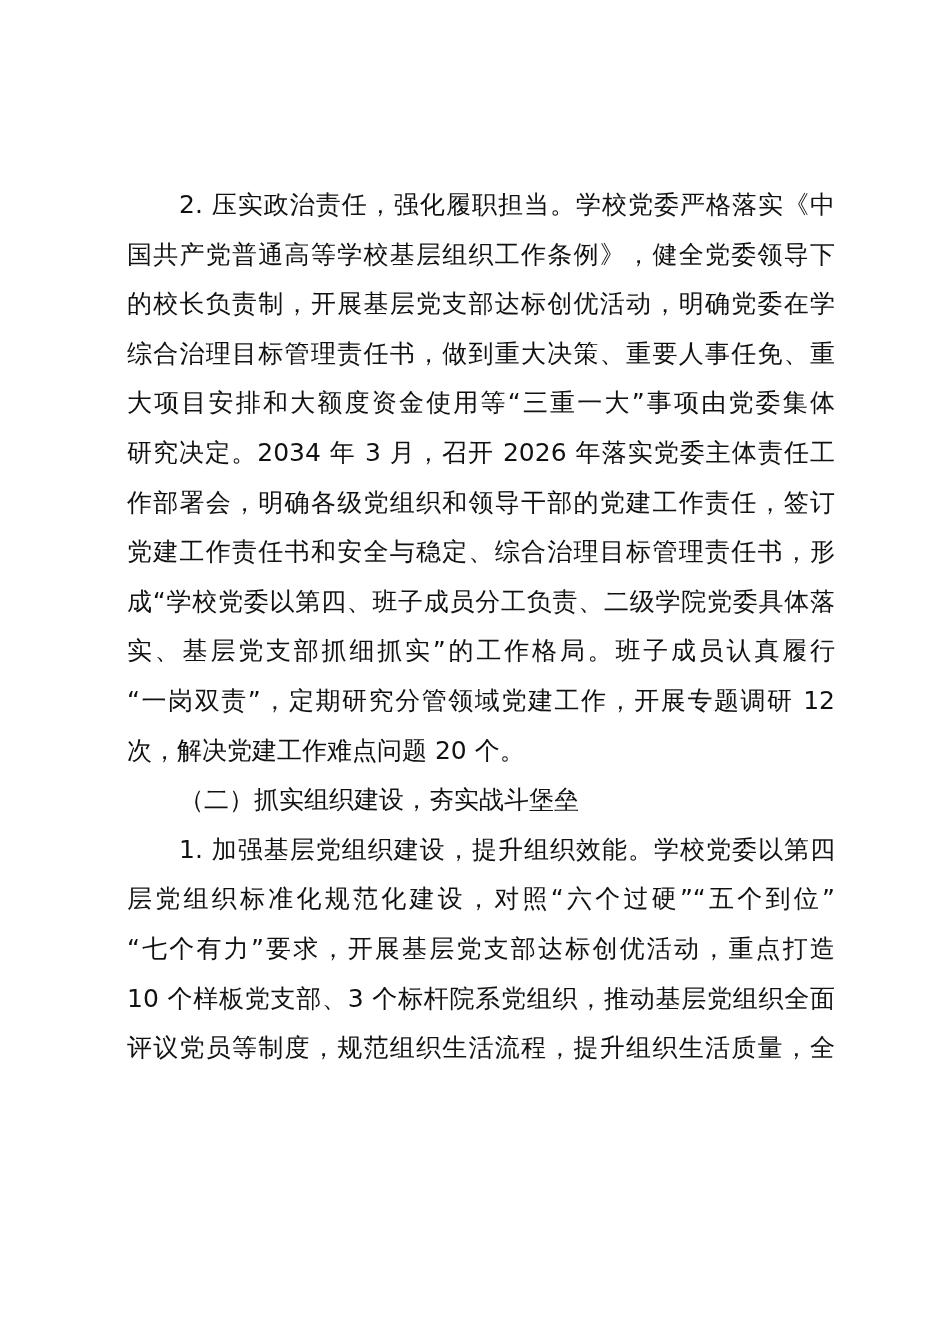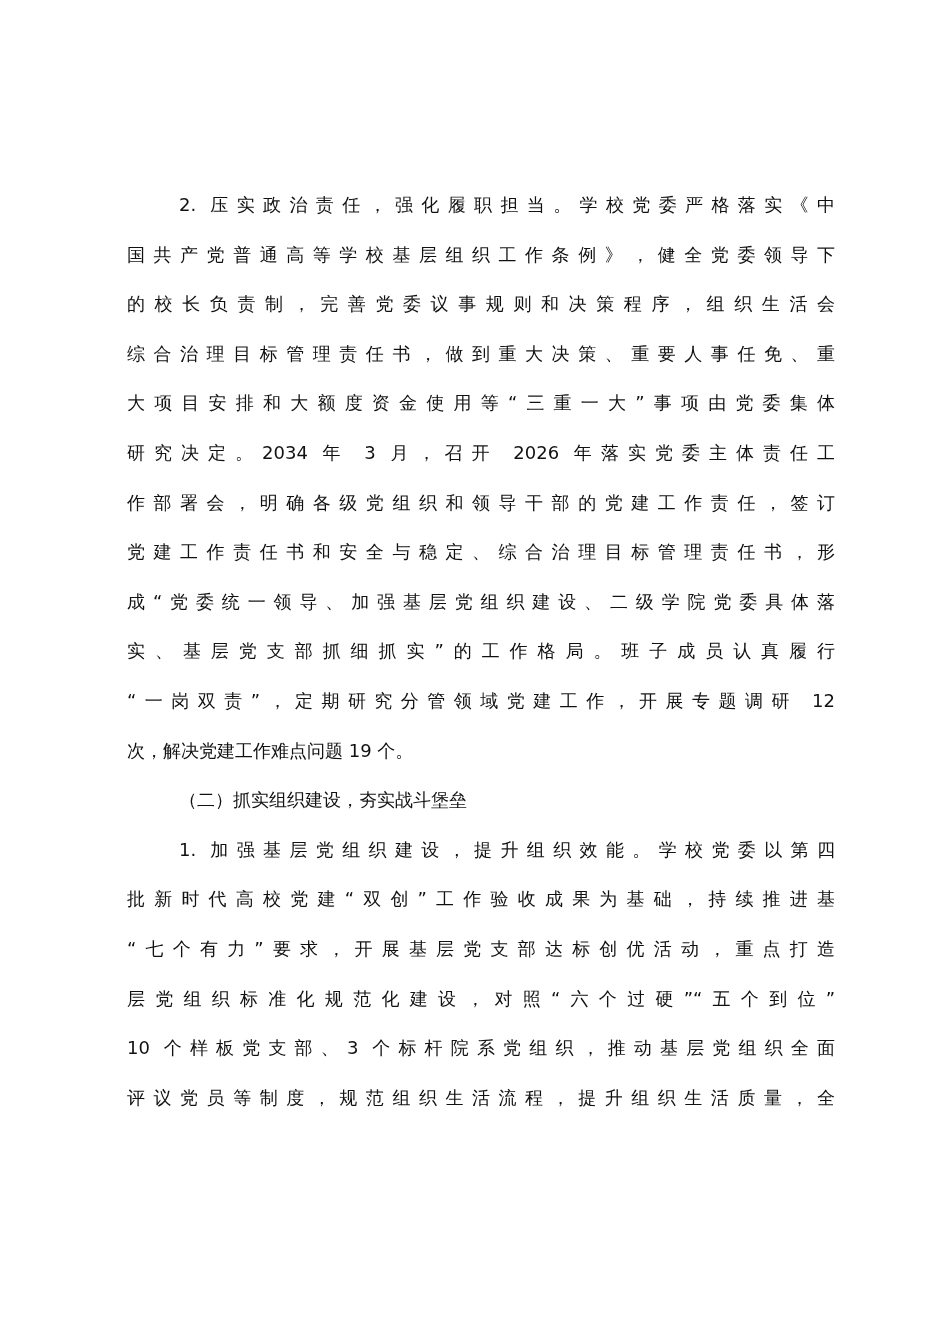--- a/index.html
+++ b/index.html
@@ -1,44 +1,43 @@
 <!DOCTYPE html>
 <html><head>
 <meta charset="utf-8">
 <style>
   html, body { margin: 0; padding: 0; background: #ffffff; }
   body { width: 950px; height: 1344px; position: relative; overflow: hidden; }
   .page {
     position: absolute; left: 127px; top: 180px; width: 708px;
     font-family: "DejaVu Sans", sans-serif;
-    font-size: 18px; color: #111111;
+    font-size: 25px; color: #111111;
   }
   .line {
     height: 49.6px; line-height: 49.6px; white-space: nowrap;
     text-align: justify; text-align-last: justify;
   }
   .line.last { text-align-last: left; }
   .indent { padding-left: 52px; }
 </style>
 </head>
 <body>
 
 <div class="page">
   <div class="line indent">2. 压实政治责任，强化履职担当。学校党委严格落实《中</div>
   <div class="line">国共产党普通高等学校基层组织工作条例》，健全党委领导下</div>
-  <div class="line">的校长负责制，完善党委议事规则和决策程序，组织生活会</div>
+  <div class="line">的校长负责制，开展基层党支部达标创优活动，明确党委在学</div>
   <div class="line">综合治理目标管理责任书，做到重大决策、重要人事任免、重</div>
   <div class="line">大项目安排和大额度资金使用等“三重一大”事项由党委集体</div>
   <div class="line">研究决定。2034 年 3 月，召开 2026 年落实党委主体责任工</div>
   <div class="line">作部署会，明确各级党组织和领导干部的党建工作责任，签订</div>
   <div class="line">党建工作责任书和安全与稳定、综合治理目标管理责任书，形</div>
-  <div class="line">成“党委统一领导、加强基层党组织建设、二级学院党委具体落</div>
+  <div class="line">成“学校党委以第四、班子成员分工负责、二级学院党委具体落</div>
   <div class="line">实、基层党支部抓细抓实”的工作格局。班子成员认真履行</div>
   <div class="line">“一岗双责”，定期研究分管领域党建工作，开展专题调研 12</div>
-  <div class="line last">次，解决党建工作难点问题 19 个。</div>
+  <div class="line last">次，解决党建工作难点问题 20 个。</div>
   <div class="line indent last">（二）抓实组织建设，夯实战斗堡垒</div>
   <div class="line indent">1. 加强基层党组织建设，提升组织效能。学校党委以第四</div>
-  <div class="line">批新时代高校党建“双创”工作验收成果为基础，持续推进基</div>
+  <div class="line">层党组织标准化规范化建设，对照“六个过硬”“五个到位”</div>
   <div class="line">“七个有力”要求，开展基层党支部达标创优活动，重点打造</div>
-  <div class="line">层党组织标准化规范化建设，对照“六个过硬”“五个到位”</div>
   <div class="line">10 个样板党支部、3 个标杆院系党组织，推动基层党组织全面</div>
   <div class="line">评议党员等制度，规范组织生活流程，提升组织生活质量，全</div>
 </div>
 
 </body></html>

